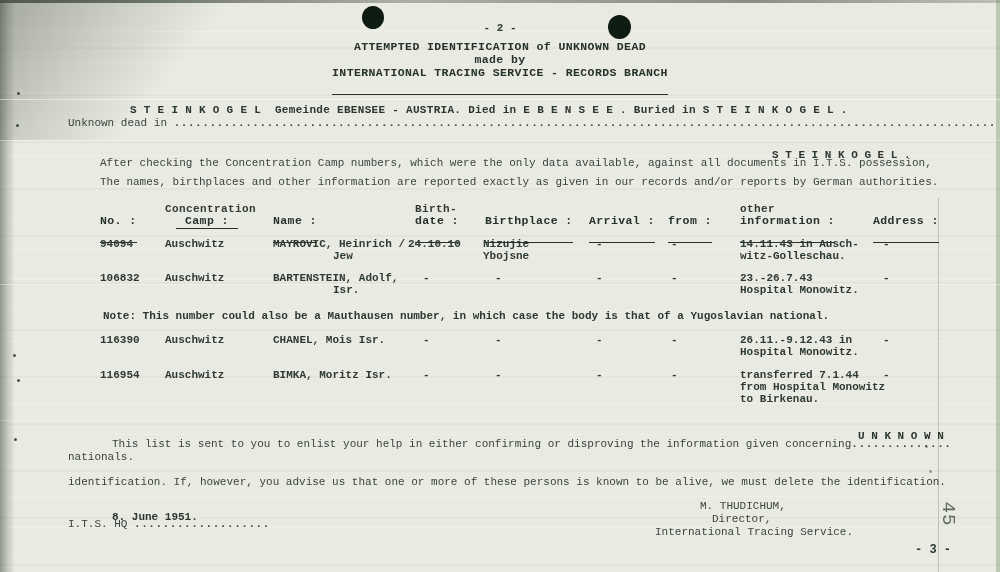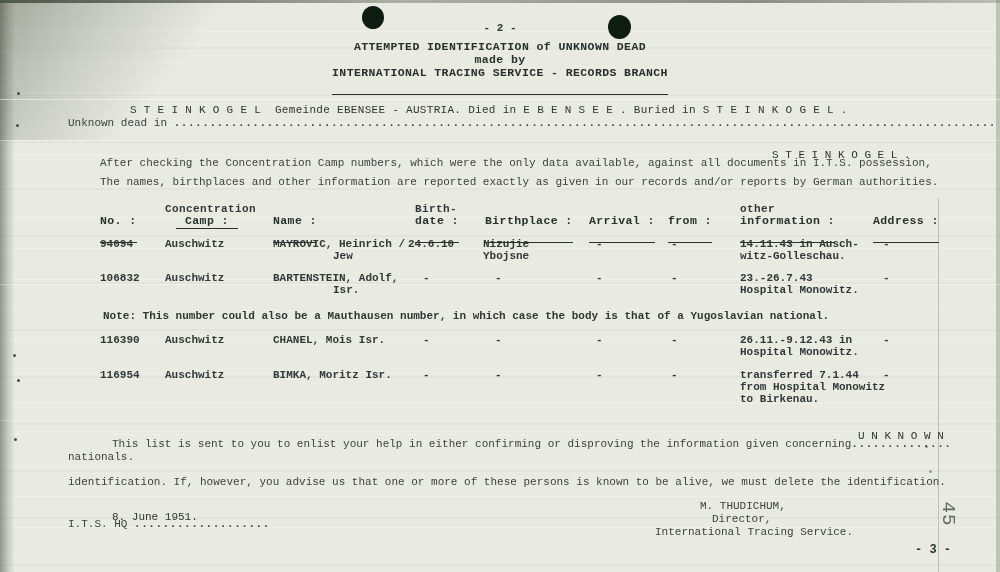--- a/index.html
+++ b/index.html
@@ -27,21 +27,21 @@
   .streak{position:absolute;left:0;width:100%;height:1px;background:rgba(255,255,255,0.5);}
 
   .punch{position:absolute;background:#0f1c12;border-radius:50%;}
   .speck{position:absolute;width:3px;height:3px;border-radius:50%;background:rgba(46,58,48,0.85);}
 
   .t{position:absolute;white-space:pre;font-size:11px;line-height:12px;}
   .ctr{left:0;width:1000px;text-align:center;}
   .b{font-weight:700;color:#2e3933;}
   .hd{font-weight:700;color:#27322b;font-size:11.5px;letter-spacing:0.4px;}
   .u{border-bottom:1.4px solid currentColor;padding-bottom:15px;}
-  .fill{font-weight:400;color:#2c3731;}
+  .fill{font-weight:700;color:#2c3731;}
   .dots{letter-spacing:0.55px;font-weight:700;}
 
   .row{position:absolute;left:0;width:100%;height:0;}
   .c{position:absolute;white-space:pre;font-size:11px;line-height:12px;font-weight:700;color:#2f3a34;margin-left:40px;}
   .c-no{left:60px}.c-camp{left:125px}.c-name{left:233px}.c-name2{left:293px}
   .c-bd{left:368px}.c-bdd{left:383px}.c-bp{left:443px}.c-bpd{left:455px}
   .c-arr{left:556px}.c-frm{left:631px}.c-oi{left:700px}.c-adr{left:843px}
   .l2{top:12px}.l3{top:24px}
 
   .margin-num{position:absolute;left:936px;top:503px;font-size:19px;color:#5e6c61;
@@ -99,21 +99,21 @@
     <div class="c l2" style="left:628px"><span class="hd u">from :</span></div>
     <div class="c c-oi l2"><span class="hd u">information :</span></div>
     <div class="c l2" style="left:833px"><span class="hd u">Address :</span></div>
   </div>
 
   <div class="row" style="top:238px">
     <div class="c c-no">94094</div>
     <div class="c c-camp">Auschwitz</div>
     <div class="c c-name">MAYROVIC, Heinrich /</div>
     <div class="c c-name2 l2">Jew</div>
-    <div class="c c-bd">24.6.10</div>
+    <div class="c c-bd">24.10.10</div>
     <div class="c c-bp">Nizujie</div>
     <div class="c c-bp l2">Ybojsne</div>
     <div class="c c-arr">-</div>
     <div class="c c-frm">-</div>
     <div class="c c-oi">14.11.43 in Ausch-</div>
     <div class="c c-oi l2">witz-Golleschau.</div>
     <div class="c c-adr">-</div>
   </div>
 
   <div class="row" style="top:272px">

